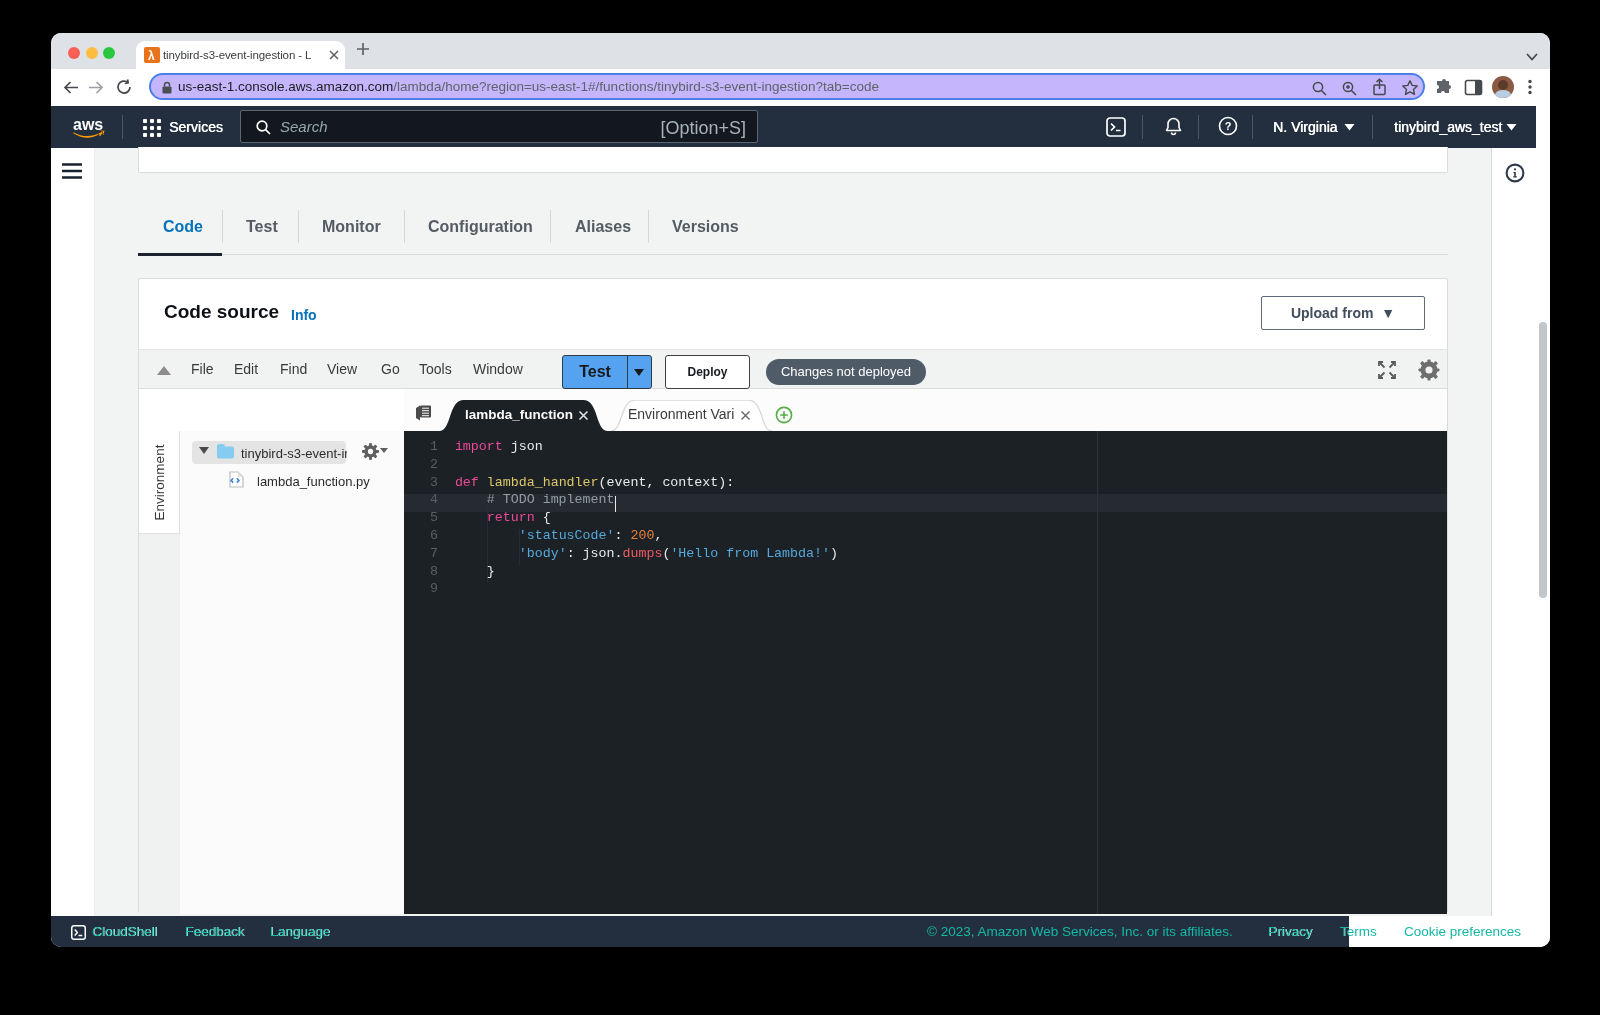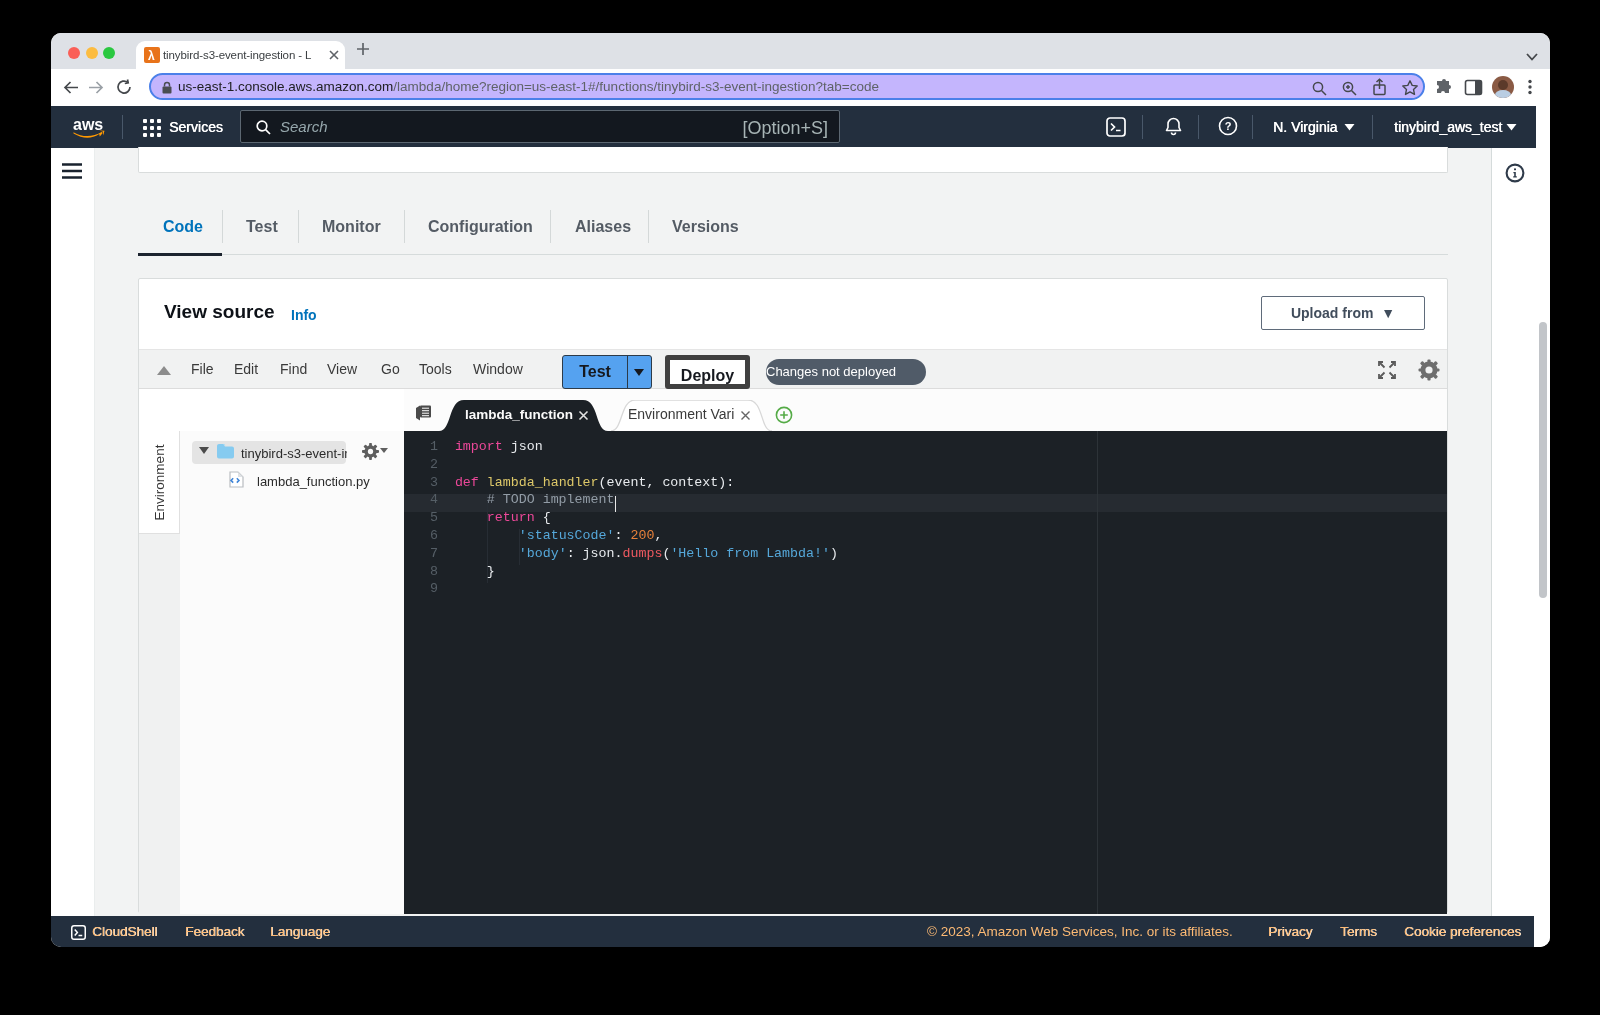--- a/index.html
+++ b/index.html
@@ -12,43 +12,43 @@
 #tabtitle{position:absolute;left:27px;top:8px;width:152px;font-size:11.5px;letter-spacing:-0.1px;color:#3c4043;white-space:nowrap;overflow:hidden}
 
 #toolbar{position:absolute;left:0;top:36px;width:1499px;height:37px;background:#fff}
 #urlbar{position:absolute;left:98px;top:4px;width:1276px;height:27px;border:2px solid #4b80e9;border-radius:14px;background:#c4b5fd}
 #urltext{position:absolute;left:27px;top:4px;font-size:13.5px;color:#202124;white-space:nowrap}
 #urltext .pth{color:#5f6368}
 .ticon{position:absolute;top:0}
 
 #awsnav{position:absolute;left:0;top:73px;width:1485px;height:43px;background:#232f3e}
 .nsep{position:absolute;top:9px;width:1px;height:24px;background:#49586a}
-#sbox{position:absolute;left:189px;top:4px;width:600px;height:33px;background:#13181f;border:1px solid #5c6771;border-radius:2px}
+#sbox{position:absolute;left:189px;top:4px;width:518px;height:33px;background:#13181f;border:1px solid #5c6771;border-radius:2px}
 .nlabel{position:absolute;top:13px;font-size:14px;font-weight:normal;text-shadow:0.5px 0 0 #fff;color:#fff;white-space:nowrap}
 
 #leftstrip{position:absolute;left:0;top:115px;width:44px;height:768px;background:#fff;border-right:1px solid #eaeded}
 #graybg{position:absolute;left:44px;top:115px;width:1396px;height:768px;background:#f2f3f3}
 #helpstrip{position:absolute;left:1440px;top:115px;width:45px;height:768px;background:#fff;border-left:1px solid #d5dbdb}
 #scrolltrack{position:absolute;left:1485px;top:73px;width:14px;height:841px;background:#fff}
 #scrollthumb{position:absolute;left:1488px;top:289px;width:8px;height:276px;border-radius:4px;background:#c2c5c9}
 #overview{position:absolute;left:87px;top:114px;width:1310px;height:26px;background:#fff;border:1px solid #d9dcdc;border-top:none;border-radius:0 0 2px 2px}
 .ptab{position:absolute;top:185px;font-size:16px;font-weight:bold;color:#545b64;white-space:nowrap}
 .tsep{position:absolute;top:177px;width:1px;height:33px;background:#d4d8d8}
 #underline{position:absolute;left:87px;top:220px;width:84px;height:3px;background:#1c232e}
 #tabdivider{position:absolute;left:171px;top:221px;width:1226px;height:1px;background:#d6dbdb}
 
 #card{position:absolute;left:87px;top:245px;width:1310px;height:635px;background:#fff;border:1px solid #d9dcdc;border-radius:2px}
 #cs{position:absolute;left:25px;top:22px;font-size:19px;font-weight:bold;color:#0d1117}
 #csinfo{position:absolute;left:152px;top:28px;font-size:14px;font-weight:bold;color:#0073bb}
 #upload{position:absolute;left:1122px;top:17px;width:164px;height:34px;border:1px solid #5f6b7a;border-radius:2px;background:#fff;font-size:14px;font-weight:bold;color:#414d5c;text-align:center;line-height:32px}
 #menubar{position:absolute;left:0;top:70px;width:1308px;height:40px;background:#f1f2f2;border-top:1px solid #e5e5e5;border-bottom:1px solid #dcdcdc}
 .mitem{position:absolute;top:11px;font-size:14px;color:#3a3a3a}
 #testbtn{position:absolute;left:423px;top:5px;width:90px;height:34px;background:#55a2f0;border:1px solid #2d3b49;border-radius:3px}
-#deploybtn{position:absolute;left:526px;top:5px;width:85px;height:34px;background:#fff;border:5px solid #404040;border-radius:3px;font-size:16px;font-weight:bold;color:#16191f;text-align:center;line-height:32px}
-#pill{position:absolute;left:627px;top:9px;width:160px;height:26px;border-radius:13px;background:#505b68;color:#fff;font-size:13px;line-height:26px}
+#deploybtn{position:absolute;left:526px;top:5px;width:85px;height:34px;background:#fff;border:1px solid #404040;border-radius:3px;font-size:12px;font-weight:bold;color:#16191f;text-align:center;line-height:32px}
+#pill{position:absolute;left:627px;top:9px;width:160px;height:26px;border-radius:13px;background:#505b68;color:#fff;font-size:13px;text-align:center;line-height:26px}
 #searchrow{position:absolute;left:0;top:110px;width:265px;height:42px;background:#e9eaeb}
 #tabbar{position:absolute;left:265px;top:110px;width:1043px;height:42px;background:#fcfcfc}
 #goinput{position:absolute;left:53px;top:11px;width:199px;height:24px;background:#fff;border:1px solid #d4d4d4;font-size:14px;color:#a9a9a9;line-height:22px;padding-left:8px;white-space:nowrap;overflow:hidden}
 #sidecolA{position:absolute;left:0;top:152px;width:41px;height:483px;background:#f0f1f1}
 #envtab{position:absolute;left:0;top:152px;width:41px;height:103px;background:#fff;border-right:1px solid #e0e0e0;border-bottom:1px solid #e0e0e0}
 #envlabel{position:absolute;left:0;top:0;width:41px;height:103px;display:flex;align-items:center;justify-content:center}
 #envlabel span{transform:rotate(-90deg);font-size:13.5px;color:#333;white-space:nowrap}
 #sidecolB{position:absolute;left:41px;top:152px;width:224px;height:483px;background:#fbfbfb}
 #treerow1{position:absolute;left:12px;top:10px;width:154px;height:23px;background:#e4e4e4;border-radius:4px}
 #editor{position:absolute;left:265px;top:152px;width:1043px;height:483px;background:#1c2126;overflow:hidden}
@@ -57,21 +57,21 @@
 #printmargin{position:absolute;left:693px;top:0;width:1px;height:483px;background:#2d3338}
 #code{position:absolute;left:50.9px;top:7px;font-family:"Liberation Mono",monospace;font-size:13.3px;line-height:17.8px;color:#e8ebee;white-space:pre}
 #code .k{color:#ec4899}
 #code .f{color:#ddc869}
 #code .c{color:#929ca6}
 #code .s{color:#55a8da}
 #code .n{color:#e8813a}
 #code .r{color:#f05a61}
 #cursor{position:absolute;left:210.5px;top:64.5px;width:1.5px;height:16px;background:#e8e8e8}
 
-#footer{position:absolute;left:0;top:883px;width:1483px;height:31px;background:#232f3e;color:#fdba74;font-size:13.5px}
+#footer{position:absolute;left:0;top:883px;width:1298px;height:31px;background:#232f3e;color:#14b8a6;font-size:13.5px}
 .fitem{position:absolute;top:8px;white-space:nowrap;font-size:13.5px}
 .fbold{font-weight:normal;text-shadow:0.5px 0 0 #fff}
 </style>
 </head>
 <body>
 <div id="win">
   <div id="tabstrip">
     <div class="dot" style="left:17px;background:#fa5f57"></div>
     <div class="dot" style="left:35px;background:#fcbc40"></div>
     <div class="dot" style="left:52px;background:#2ac840"></div>
@@ -214,21 +214,21 @@
   <div class="ptab" style="left:524px">Aliases</div>
   <div class="ptab" style="left:621px">Versions</div>
   <div class="tsep" style="left:171px"></div>
   <div class="tsep" style="left:247px"></div>
   <div class="tsep" style="left:353px"></div>
   <div class="tsep" style="left:499px"></div>
   <div class="tsep" style="left:597px"></div>
   <div id="underline"></div>
   <div id="tabdivider"></div>
   <div id="card">
-    <div id="cs">View source</div>
+    <div id="cs">Code source</div>
     <div id="csinfo">Info</div>
     <div id="upload">Upload from&nbsp;&nbsp;▼</div>
     <div id="menubar">
       <div style="position:absolute;left:18px;top:16px;width:0;height:0;border-left:7px solid transparent;border-right:7px solid transparent;border-bottom:9px solid #8c8c8c"></div>
       <div class="mitem" style="left:52px">File</div>
       <div class="mitem" style="left:95px">Edit</div>
       <div class="mitem" style="left:141px">Find</div>
       <div class="mitem" style="left:188px">View</div>
       <div class="mitem" style="left:242px">Go</div>
       <div class="mitem" style="left:280px">Tools</div>

